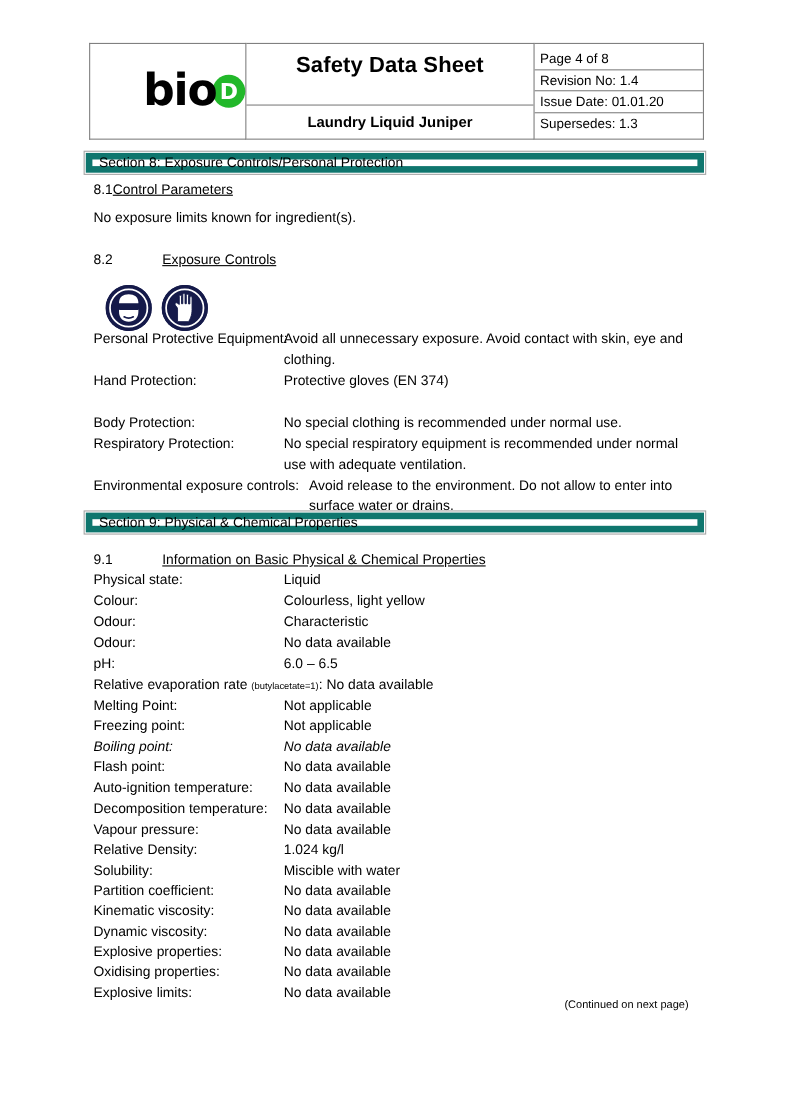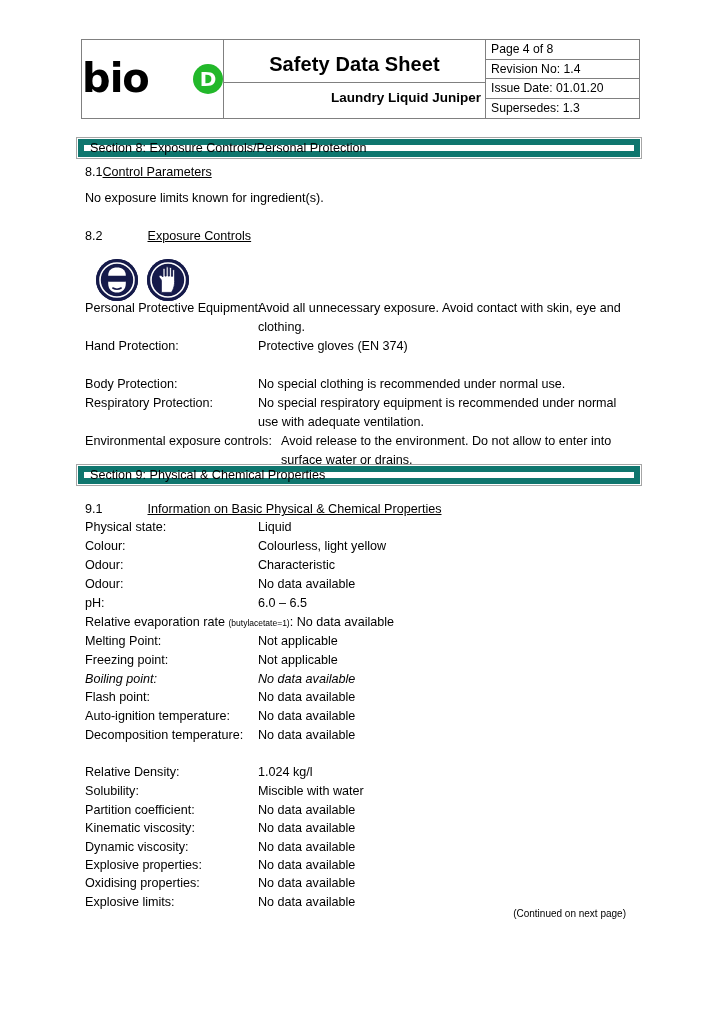--- a/index.html
+++ b/index.html
@@ -36,21 +36,21 @@
     padding: 0;
     vertical-align: middle;
   }
   .cell-logo { width: 142px; height: 78px; text-align: center; }
   .cell-title { width: 262px; }
   .cell-meta  { width: 154px; }
 
   .logo-wrap {
     display: flex;
     align-items: center;
-    justify-content: space-between;
+    justify-content: flex-end;
     height: 78px;
   }
   .logo-bio {
     font-family: "DejaVu Sans", sans-serif;
     font-weight: bold;
     font-size: 40px;
     letter-spacing: -1px;
     line-height: 1;
     color: #000;
     position: relative;
@@ -69,26 +69,26 @@
     line-height: 30px;
     text-align: center;
     vertical-align: 7px;
     margin-left: -4px;
   }
 
   .title-main {
     text-align: center;
     font-weight: bold;
     font-size: 20px;
-    padding: 8px 4px 6px 4px;
+    padding: 8px 4px 24px 4px;
     border-bottom: 1px solid #808080;
     letter-spacing: 0.1px;
   }
   .title-sub {
-    text-align: right;
+    text-align: center;
     font-weight: bold;
     font-size: 13.5px;
     padding: 7px 4px 8px 4px;
   }
 
   .meta-list { }
   .meta-row {
     font-size: 12.2px;
     padding: 2px 4px 2px 5px;
     border-bottom: 1px solid #808080;
@@ -293,20 +293,23 @@
   </div>
   <div class="row" style="top:688px;">
     <span class="lbl">Flash point:</span><span class="val">No data available</span>
   </div>
   <div class="row" style="top:707px;">
     <span class="lbl">Auto-ignition temperature:</span><span class="val">No data available</span>
   </div>
   <div class="row" style="top:726px;">
     <span class="lbl">Decomposition temperature:</span><span class="val">No data available</span>
   </div>
+  <div class="row" style="top:745px;">
+    <span class="lbl">Vapour pressure:</span><span class="val">No data available</span>
+  </div>
   <div class="row" style="top:763px;">
     <span class="lbl">Relative Density:</span><span class="val">1.024 kg/l</span>
   </div>
   <div class="row" style="top:782px;">
     <span class="lbl">Solubility:</span><span class="val">Miscible with water</span>
   </div>
   <div class="row" style="top:801px;">
     <span class="lbl">Partition coefficient:</span><span class="val">No data available</span>
   </div>
   <div class="row" style="top:819px;">

